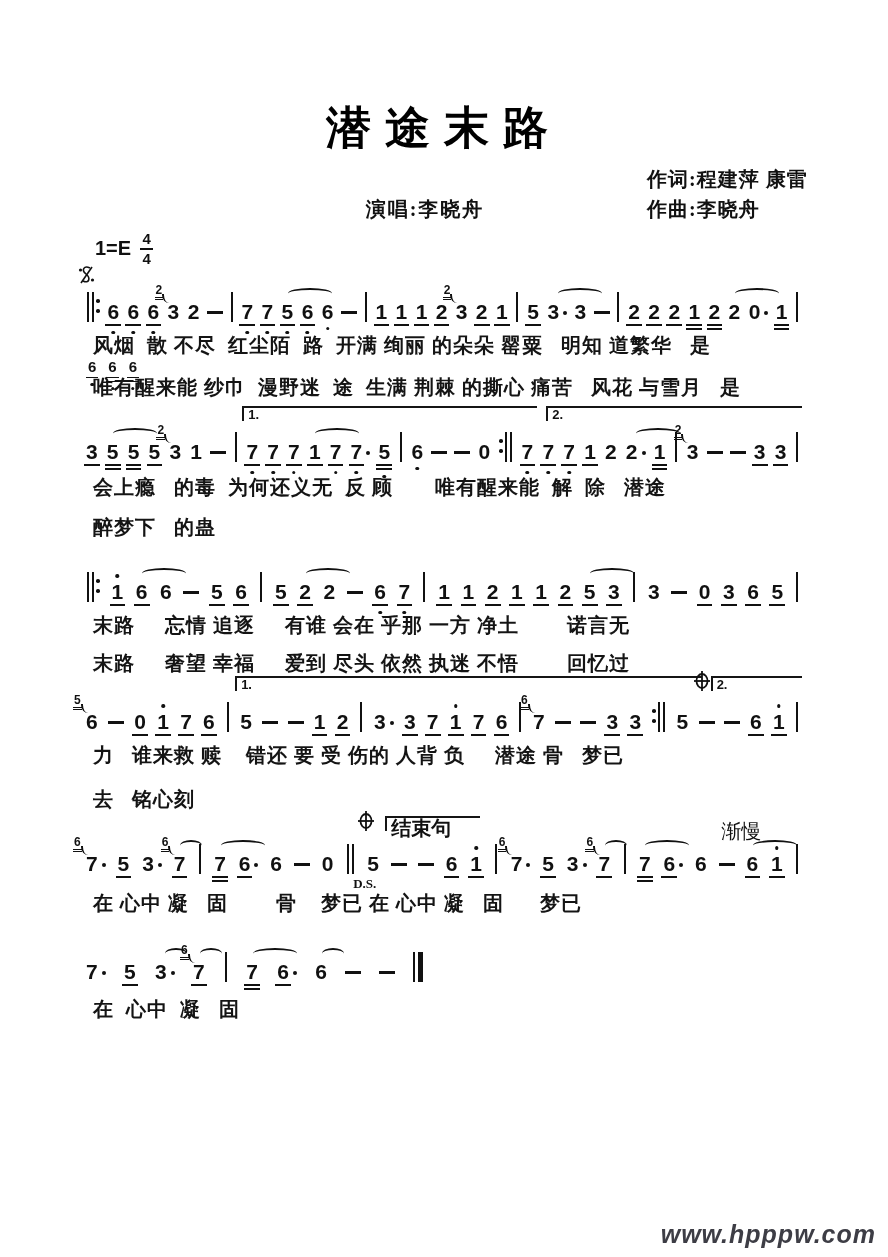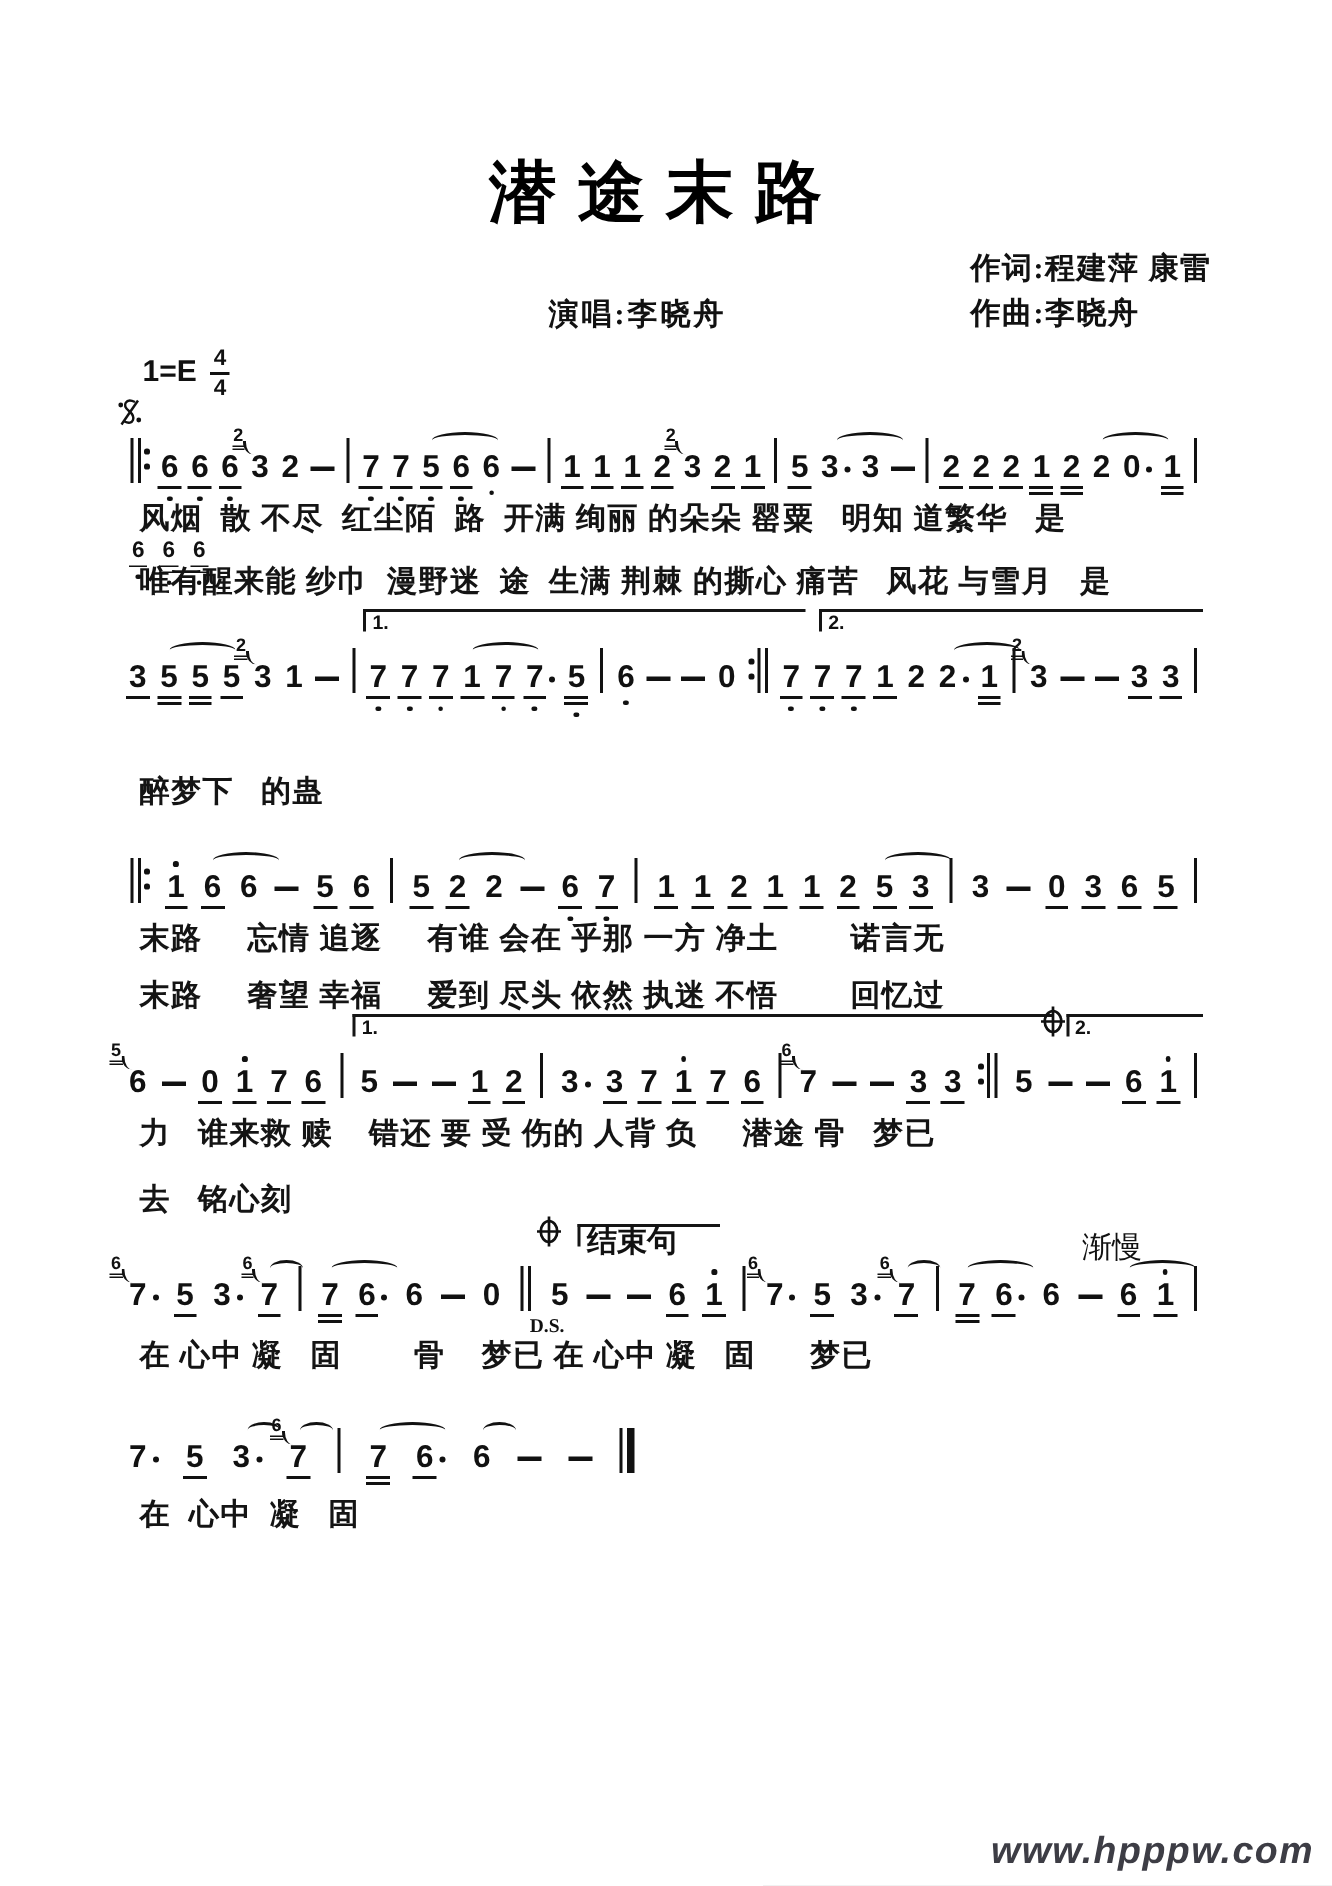--- a/index.html
+++ b/index.html
@@ -343,20 +343,21 @@
           <span class="bar">
             <i class="bl"></i>
           </span>
           <div class="volta" style="width: 41%; left: 22%; top: -26px;">
             <span>1.</span>
           </div>
           <div class="volta" style="width: 35.5%; left: 64.5%; top: -26px;">
             <span>2.</span>
           </div>
         </div>
+        <div class="lyric ly0">会上瘾   的毒  为何还义无  反 顾       唯有醒来能  解  除   潜途</div>
         <div class="lyric ly1">醉梦下   的蛊</div>
       </div>
       <div class="system" id="s3">
         <div class="music-row">
           <span class="bar">
             <i class="bl"></i>
             <i class="bl"></i>
             <span class="rdots"></span>
           </span>
           <span class="nw">

